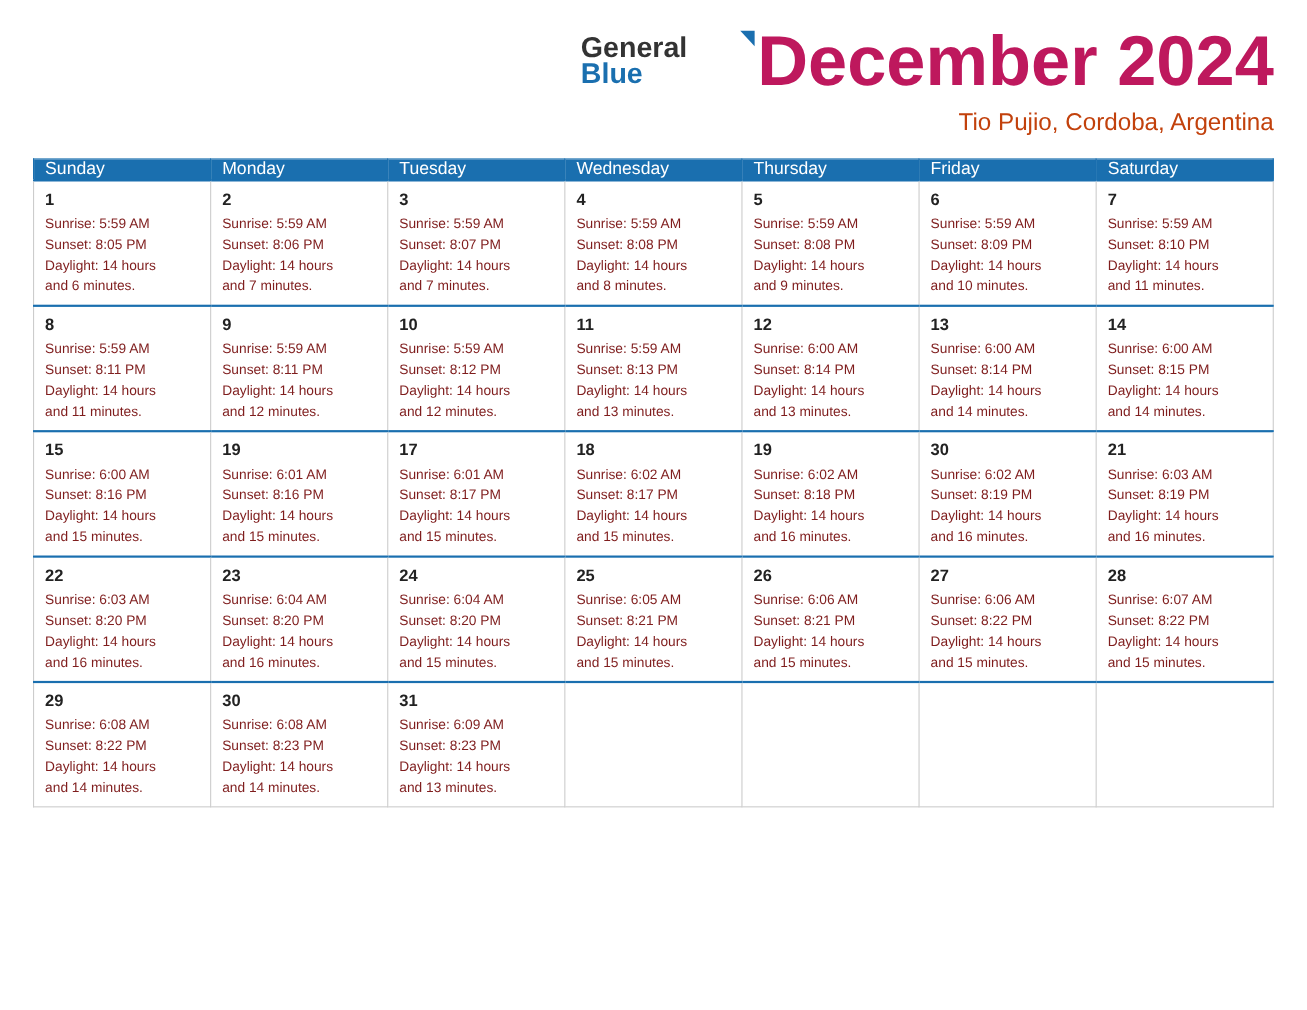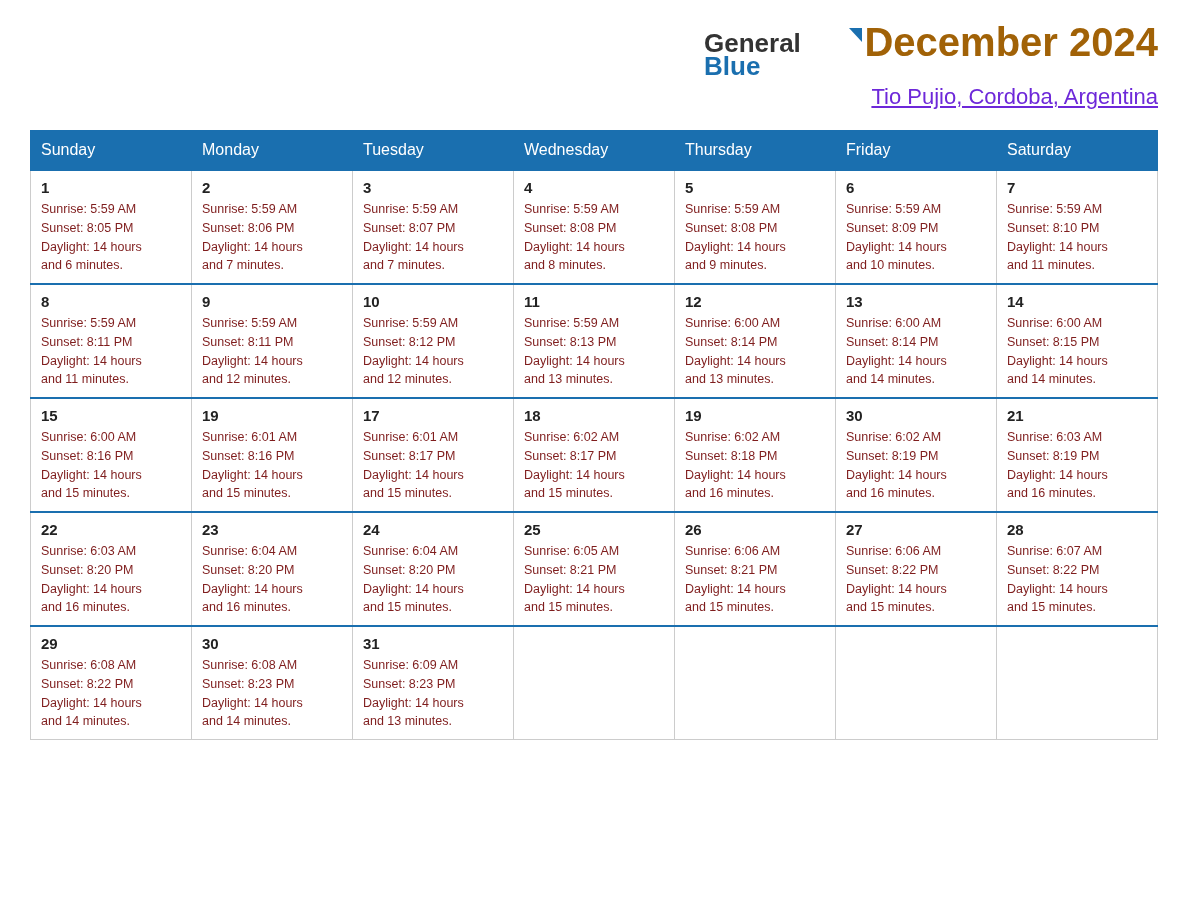--- a/index.html
+++ b/index.html
@@ -13,41 +13,40 @@
     .header {
       display: flex;
       justify-content: flex-end;
       align-items: flex-start;
       margin-bottom: 20px;
     }
     .title-block {
       text-align: right;
     }
     .month-title {
-      font-size: 40px;
+      font-size: 64px;
       font-weight: bold;
-      color: #a16207;
+      color: #be185d;
       line-height: 1.1;
     }
     .location-title {
       font-size: 22px;
-      color: #6d28d9;
-      margin-top: 20px;
-      text-decoration: underline;
+      color: #c2410c;
+      margin-top: 8px;
     }
     .calendar {
       width: 100%;
       border-collapse: collapse;
     }
     .calendar thead th {
       background-color: #1a6faf;
       color: #fff;
       font-size: 16px;
       font-weight: normal;
-      padding: 10px 10px;
+      padding: 0 10px;
       text-align: left;
       border: 1px solid #1a6faf;
     }
     .calendar tbody td {
       vertical-align: top;
       padding: 8px 10px;
       border: 1px solid #ccc;
       border-top: 2px solid #1a6faf;
       font-size: 13px;
       color: #333;

